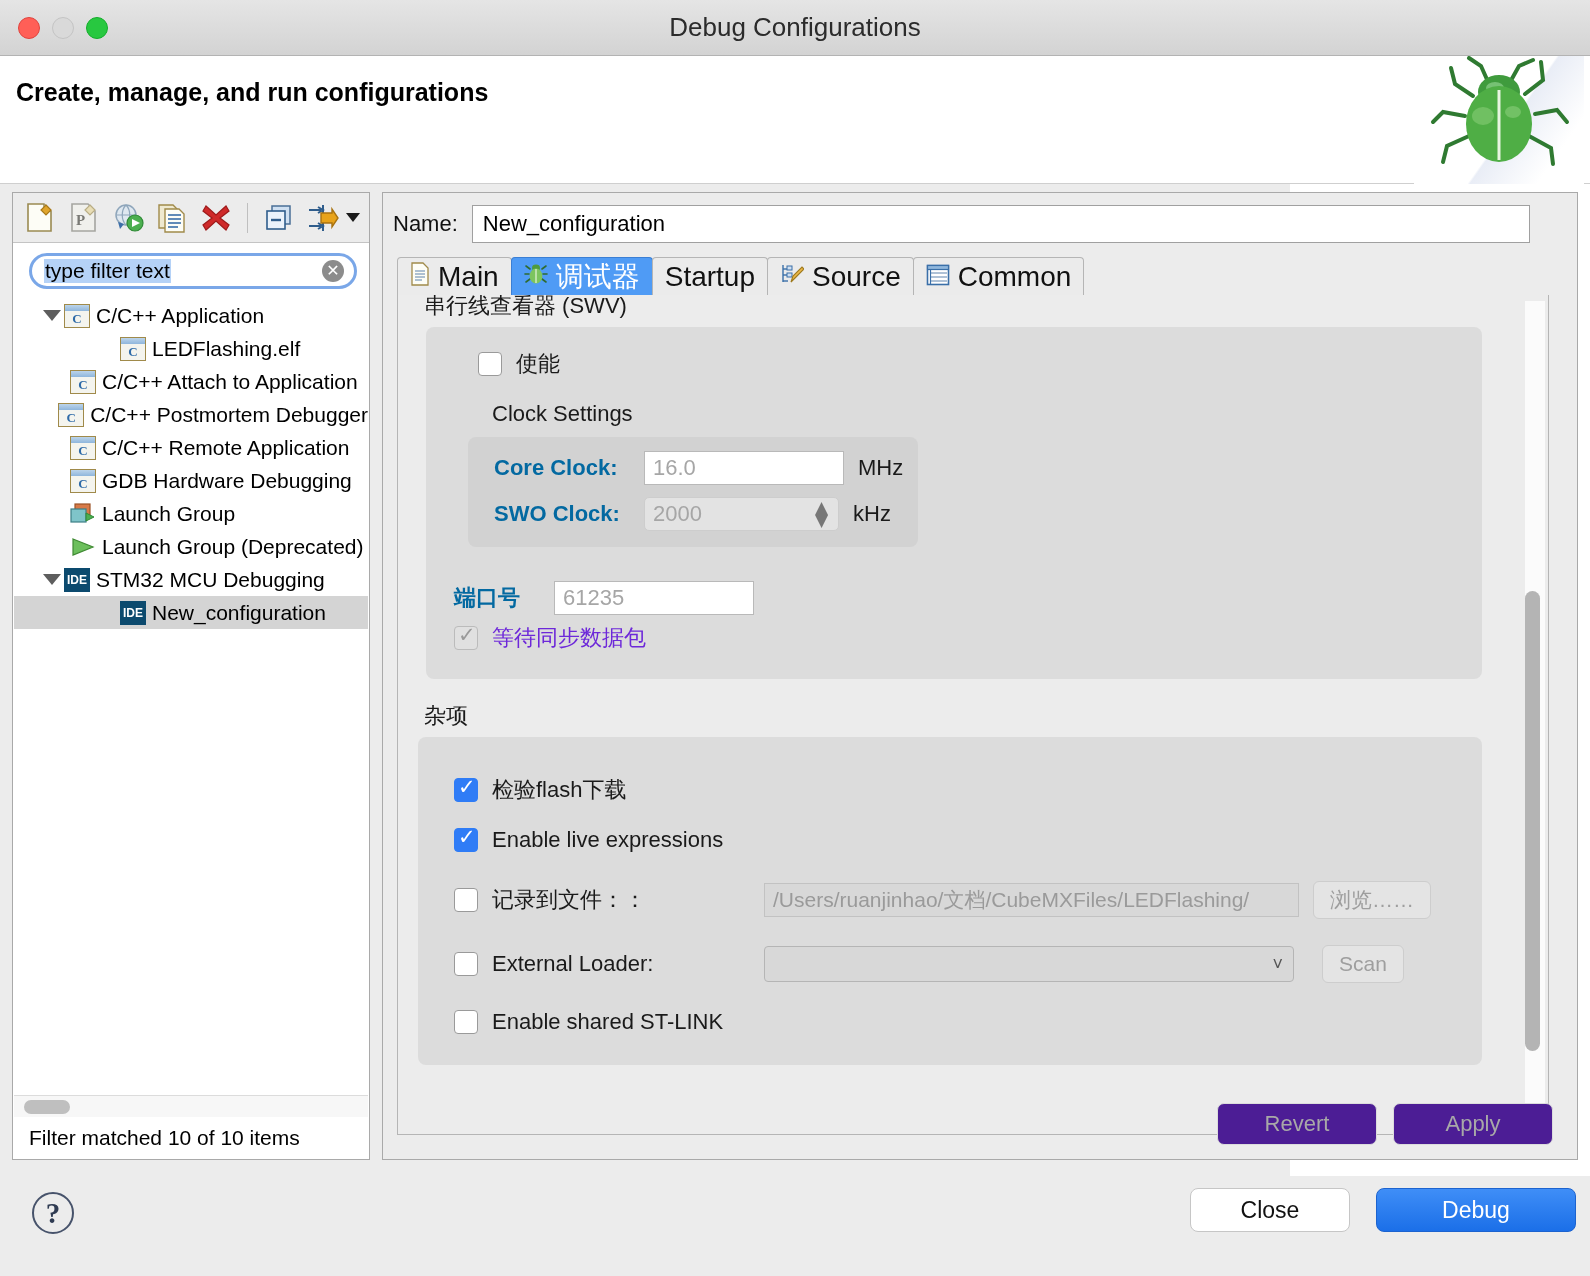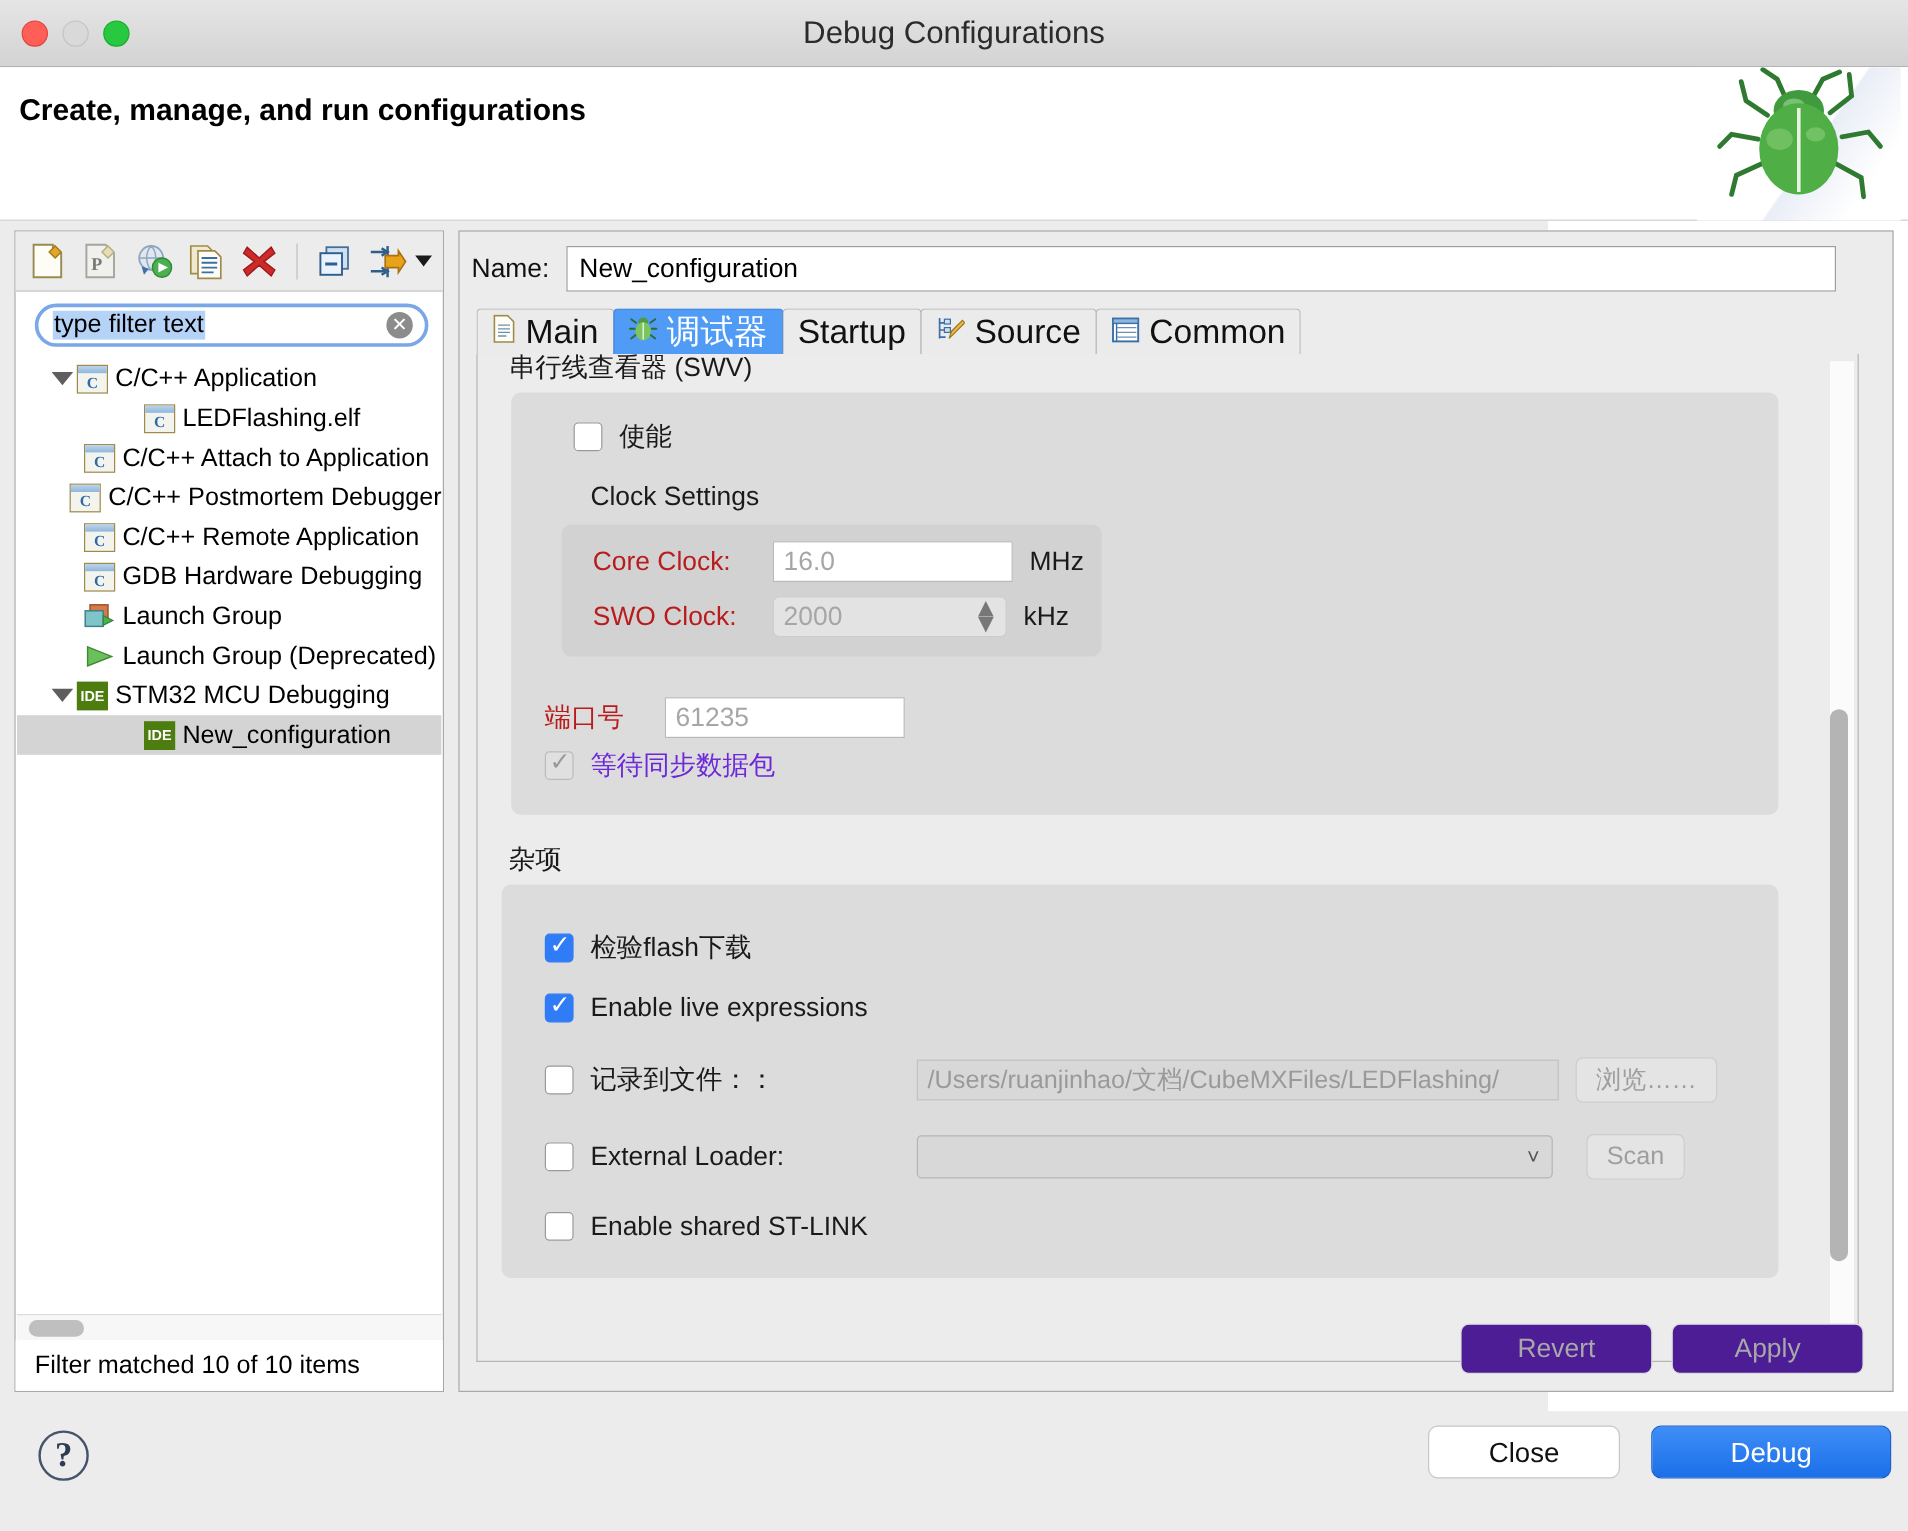--- a/index.html
+++ b/index.html
@@ -111,21 +111,21 @@
   }
   .ico-c::before {
     content:""; position:absolute; left:0; top:0; right:0; height:6px;
     background: linear-gradient(#bcd4ea,#8fb6dc);
   }
   .ico-c span {
     position:absolute; left:0; right:0; top:5px; bottom:0; font-size:13px; font-weight:bold;
     color:#2f6ba8; text-align:center; line-height:17px; font-family:"Liberation Serif",serif;
   }
   .ico-ide {
-    background: #4d7c0f; color:#fff; font-size:12px; font-weight:bold;
+    background: #0c4a6e; color:#fff; font-size:12px; font-weight:bold;
     text-align:center; line-height:24px; letter-spacing:0px;
     font-family:"Liberation Sans", sans-serif;
   }
 
   .hscroll-track {
     position:absolute; left:1px; bottom:42px; width:354px; height:22px;
     background:#f7f7f7; border-top:1px solid #dcdcdc;
   }
   .hscroll-thumb {
     position:absolute; left:10px; top:4px; width:46px; height:14px; border-radius:7px;
@@ -189,21 +189,21 @@
     font-family: "DejaVu Sans", sans-serif;
   }
   .row { display:flex; align-items:center; gap: 14px; font-size: 22px; color:#1a1a1a; }
   .row.dim { color:#6d28d9; }
 
   .inner-box {
     background:#d2d2d2; border-radius:8px; margin: 10px 0 0 26px; width: 450px;
     padding: 14px 0 16px 0;
   }
   .fldrow { display:flex; align-items:center; margin-left: 26px; margin-bottom: 12px; }
-  .fld-label { font-size: 22px; color:#b91c1c; width: 150px; }
+  .fld-label { font-size: 22px; color:#0369a1; width: 150px; font-weight: bold; }
   .txt-in {
     width: 200px; height: 34px; background:#fff; border:1px solid #b9b9b9;
     font-size:22px; color:#a6a6a6; display:flex; align-items:center; padding-left:8px;
   }
   .spin-in {
     width: 195px; height: 34px; background:#e3e3e3; border:1px solid #cdcdcd; border-radius:5px;
     font-size:22px; color:#a6a6a6; display:flex; align-items:center; padding-left:8px;
     position:relative;
   }
   .spin-arrows {

